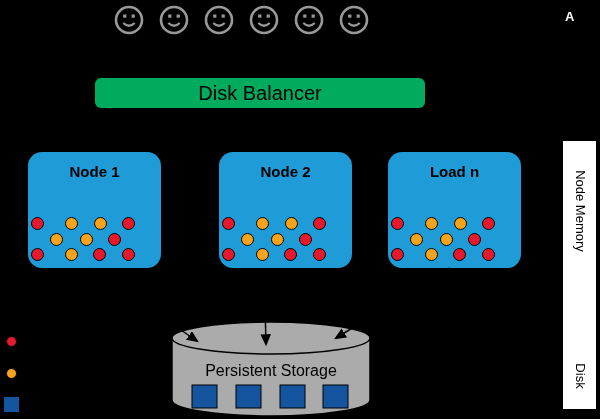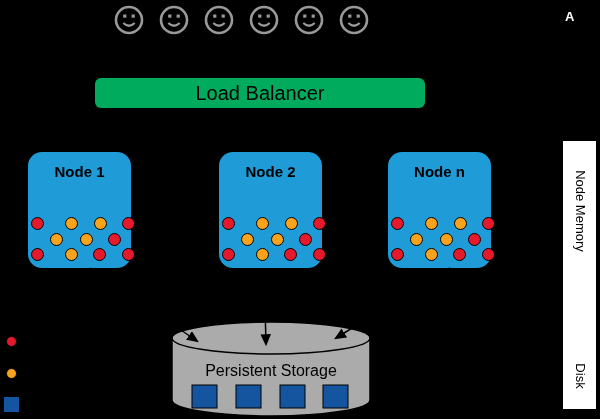--- a/index.html
+++ b/index.html
@@ -13,21 +13,21 @@
   
   .corner-label{position:absolute;left:565px;top:9px;color:#fff;font-size:13px;font-weight:bold;}
   
   .lb{
     position:absolute;left:95px;top:78px;width:330px;height:30px;border-radius:6px;
     display:flex;align-items:center;justify-content:center;
     color:#000;font-size:20px;
   }
   
   .node{
-    position:absolute;top:152px;width:103px;height:116px;border-radius:14px;
+    position:absolute;top:152px;width:133px;height:116px;border-radius:14px;
   }
   .node-title{
     position:absolute;top:11px;left:0;width:100%;text-align:center;
     color:#000;font-size:15px;font-weight:bold;
   }
   .dot{
     position:absolute;width:11px;height:11px;border-radius:50%;
     border:1.5px solid #000;box-sizing:content-box;
   }
   
@@ -89,21 +89,21 @@
         <circle cx="15" cy="15" r="13" fill="none" stroke="#999999" stroke-width="2.6"></circle>
         <rect x="9.2" y="9.5" width="3.2" height="3.2" fill="#999999"></rect>
         <rect x="17.6" y="9.5" width="3.2" height="3.2" fill="#999999"></rect>
         <path d="M9.3 18 Q15 23.5 20.7 18" fill="none" stroke="#999999" stroke-width="2.2"></path>
       </svg>
     </div>
 
   <div class="corner-label">A</div>
 
   <div class="lb" style="background: rgb(0, 171, 94);">
-    <span>Load Balancer</span>
+    <span>Disk Balancer</span>
   </div>
 
   <div id="nodes-row">
       <div class="node" style="left: 28px; background: rgb(31, 156, 216);">
         <div class="node-title">Node 1</div>
         <div class="dot" style="background: rgb(229, 25, 44); left: 3px; top: 65px;"></div>
         <div class="dot" style="background: rgb(249, 162, 28); left: 37px; top: 65px;"></div>
         <div class="dot" style="background: rgb(249, 162, 28); left: 66px; top: 65px;"></div>
         <div class="dot" style="background: rgb(229, 25, 44); left: 94px; top: 65px;"></div>
         <div class="dot" style="background: rgb(249, 162, 28); left: 22px; top: 81px;"></div>
@@ -122,21 +122,21 @@
         <div class="dot" style="background: rgb(229, 25, 44); left: 94px; top: 65px;"></div>
         <div class="dot" style="background: rgb(249, 162, 28); left: 22px; top: 81px;"></div>
         <div class="dot" style="background: rgb(249, 162, 28); left: 52px; top: 81px;"></div>
         <div class="dot" style="background: rgb(229, 25, 44); left: 80px; top: 81px;"></div>
         <div class="dot" style="background: rgb(229, 25, 44); left: 3px; top: 96px;"></div>
         <div class="dot" style="background: rgb(249, 162, 28); left: 37px; top: 96px;"></div>
         <div class="dot" style="background: rgb(229, 25, 44); left: 65px; top: 96px;"></div>
         <div class="dot" style="background: rgb(229, 25, 44); left: 94px; top: 96px;"></div>
       </div>
       <div class="node" style="left: 388px; background: rgb(31, 156, 216);">
-        <div class="node-title">Node n</div>
+        <div class="node-title">Load n</div>
         <div class="dot" style="background: rgb(229, 25, 44); left: 3px; top: 65px;"></div>
         <div class="dot" style="background: rgb(249, 162, 28); left: 37px; top: 65px;"></div>
         <div class="dot" style="background: rgb(249, 162, 28); left: 66px; top: 65px;"></div>
         <div class="dot" style="background: rgb(229, 25, 44); left: 94px; top: 65px;"></div>
         <div class="dot" style="background: rgb(249, 162, 28); left: 22px; top: 81px;"></div>
         <div class="dot" style="background: rgb(249, 162, 28); left: 52px; top: 81px;"></div>
         <div class="dot" style="background: rgb(229, 25, 44); left: 80px; top: 81px;"></div>
         <div class="dot" style="background: rgb(229, 25, 44); left: 3px; top: 96px;"></div>
         <div class="dot" style="background: rgb(249, 162, 28); left: 37px; top: 96px;"></div>
         <div class="dot" style="background: rgb(229, 25, 44); left: 65px; top: 96px;"></div>

